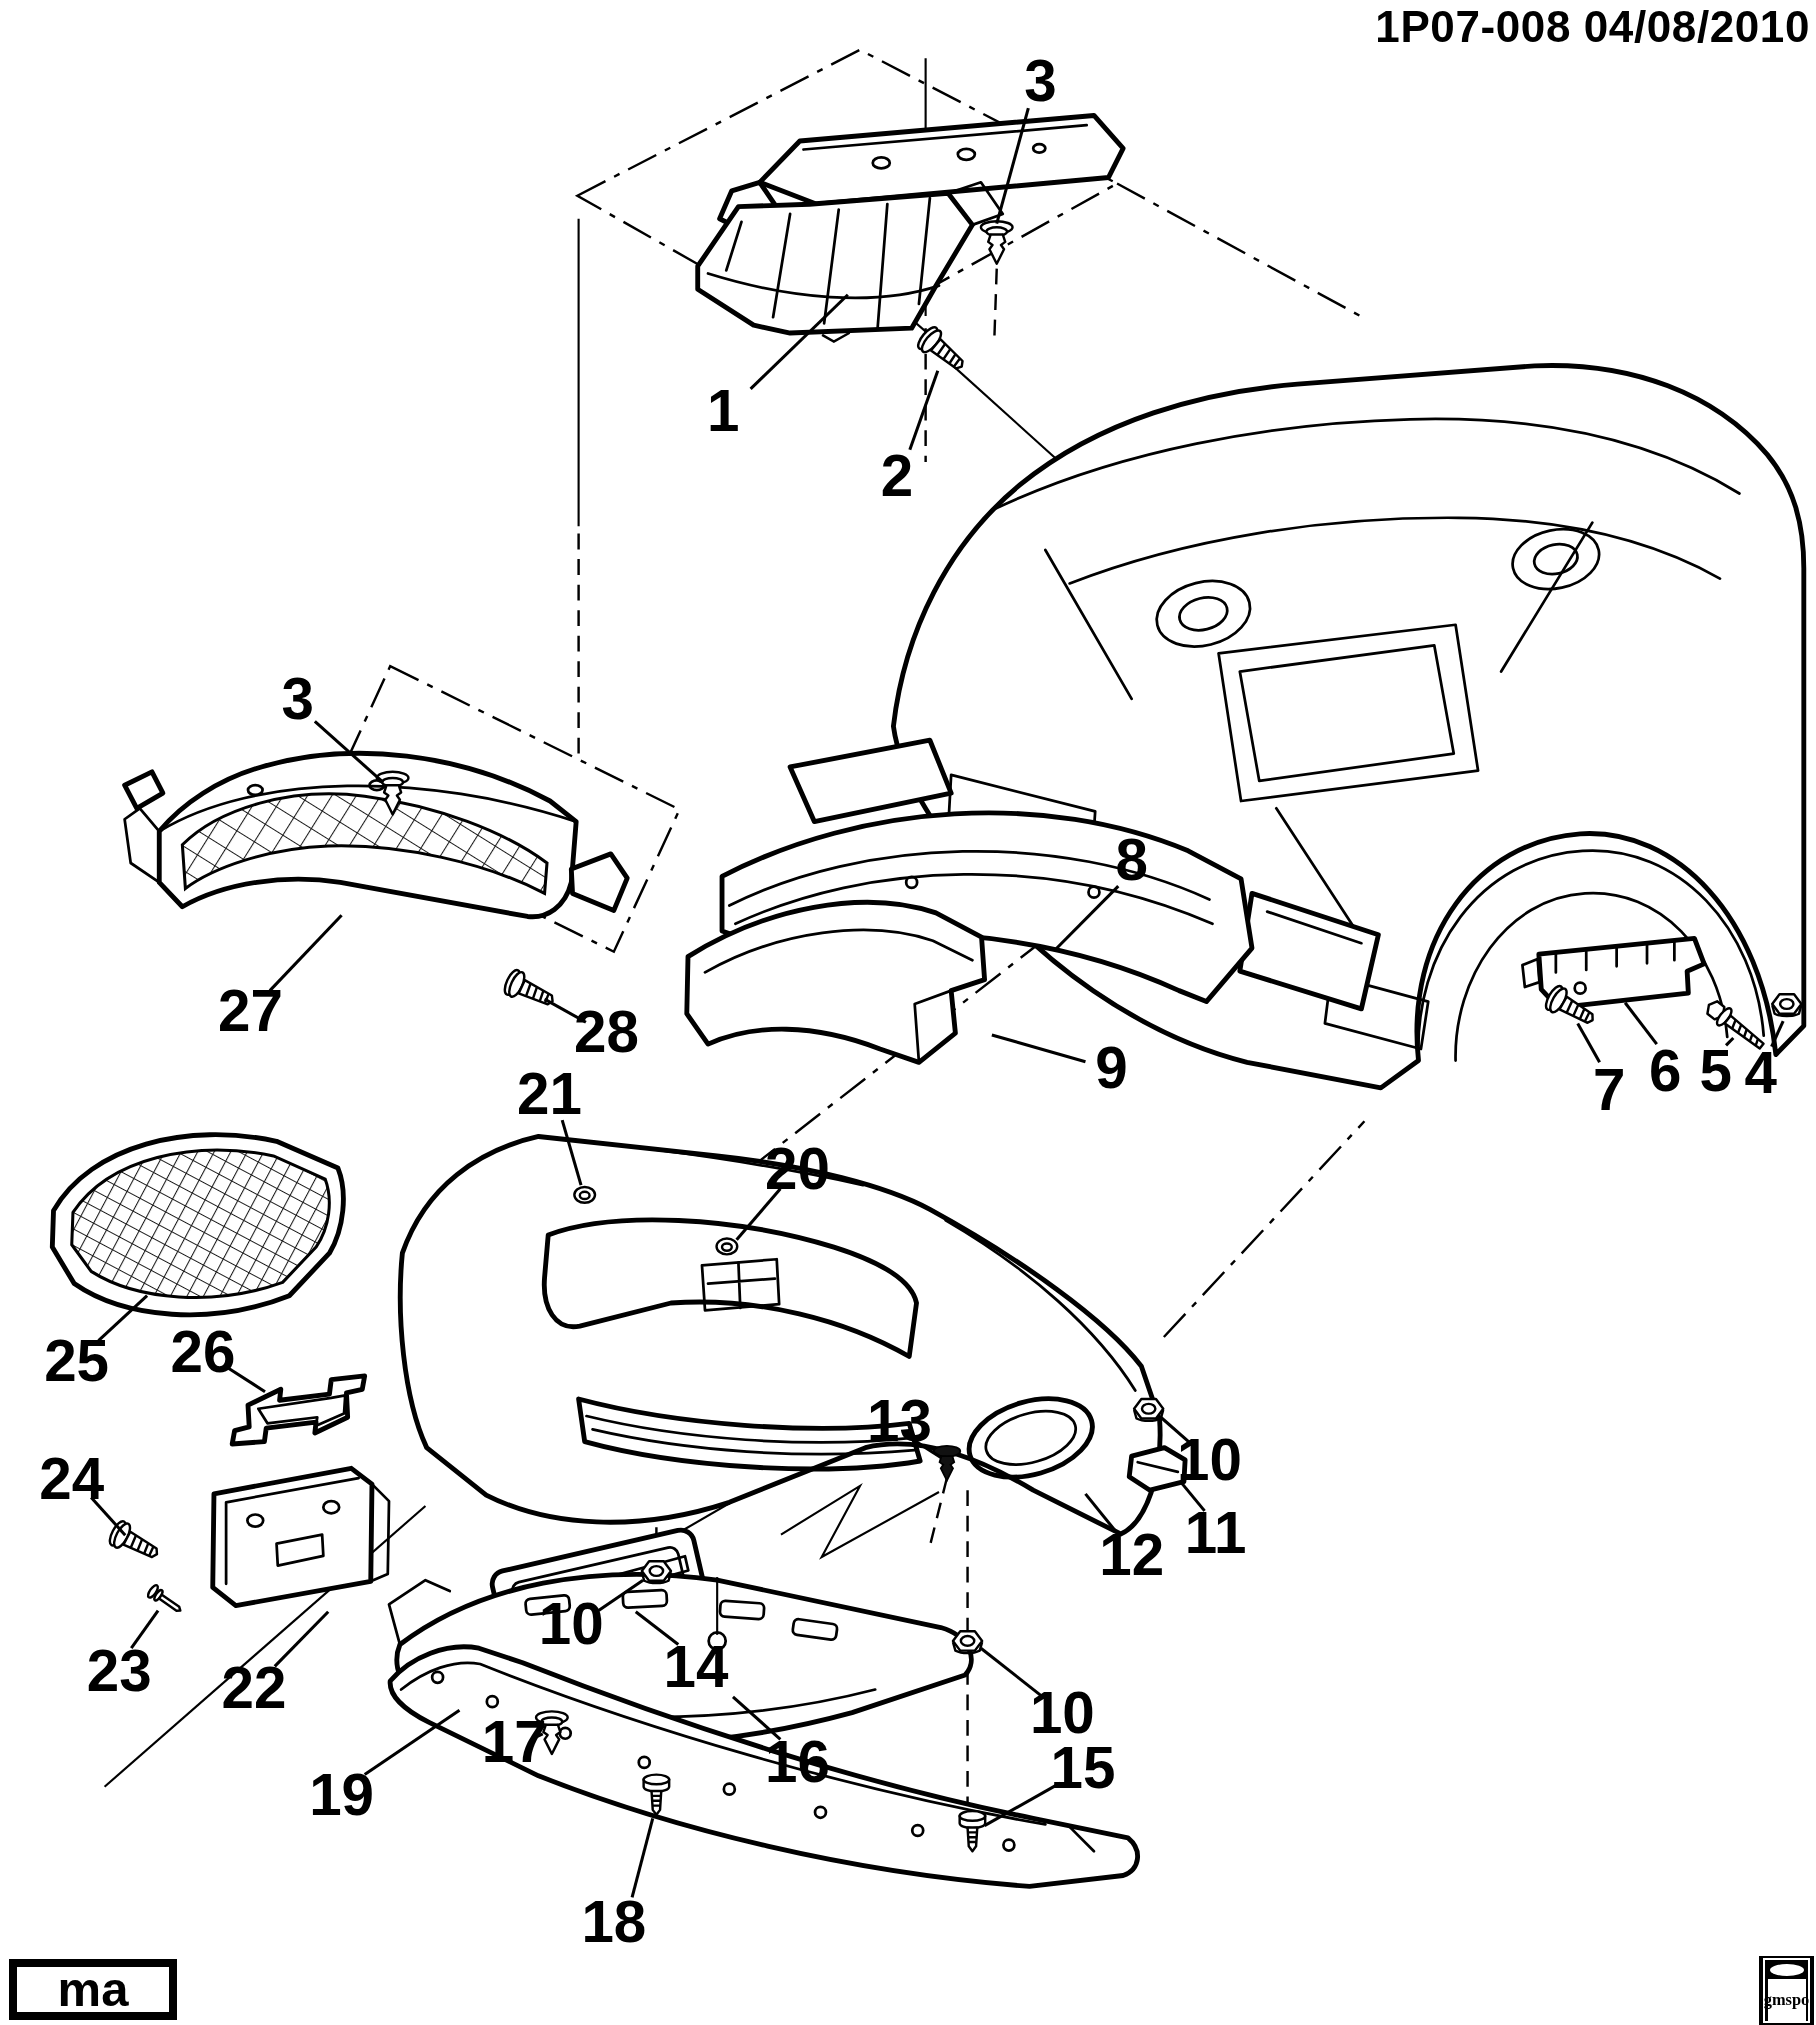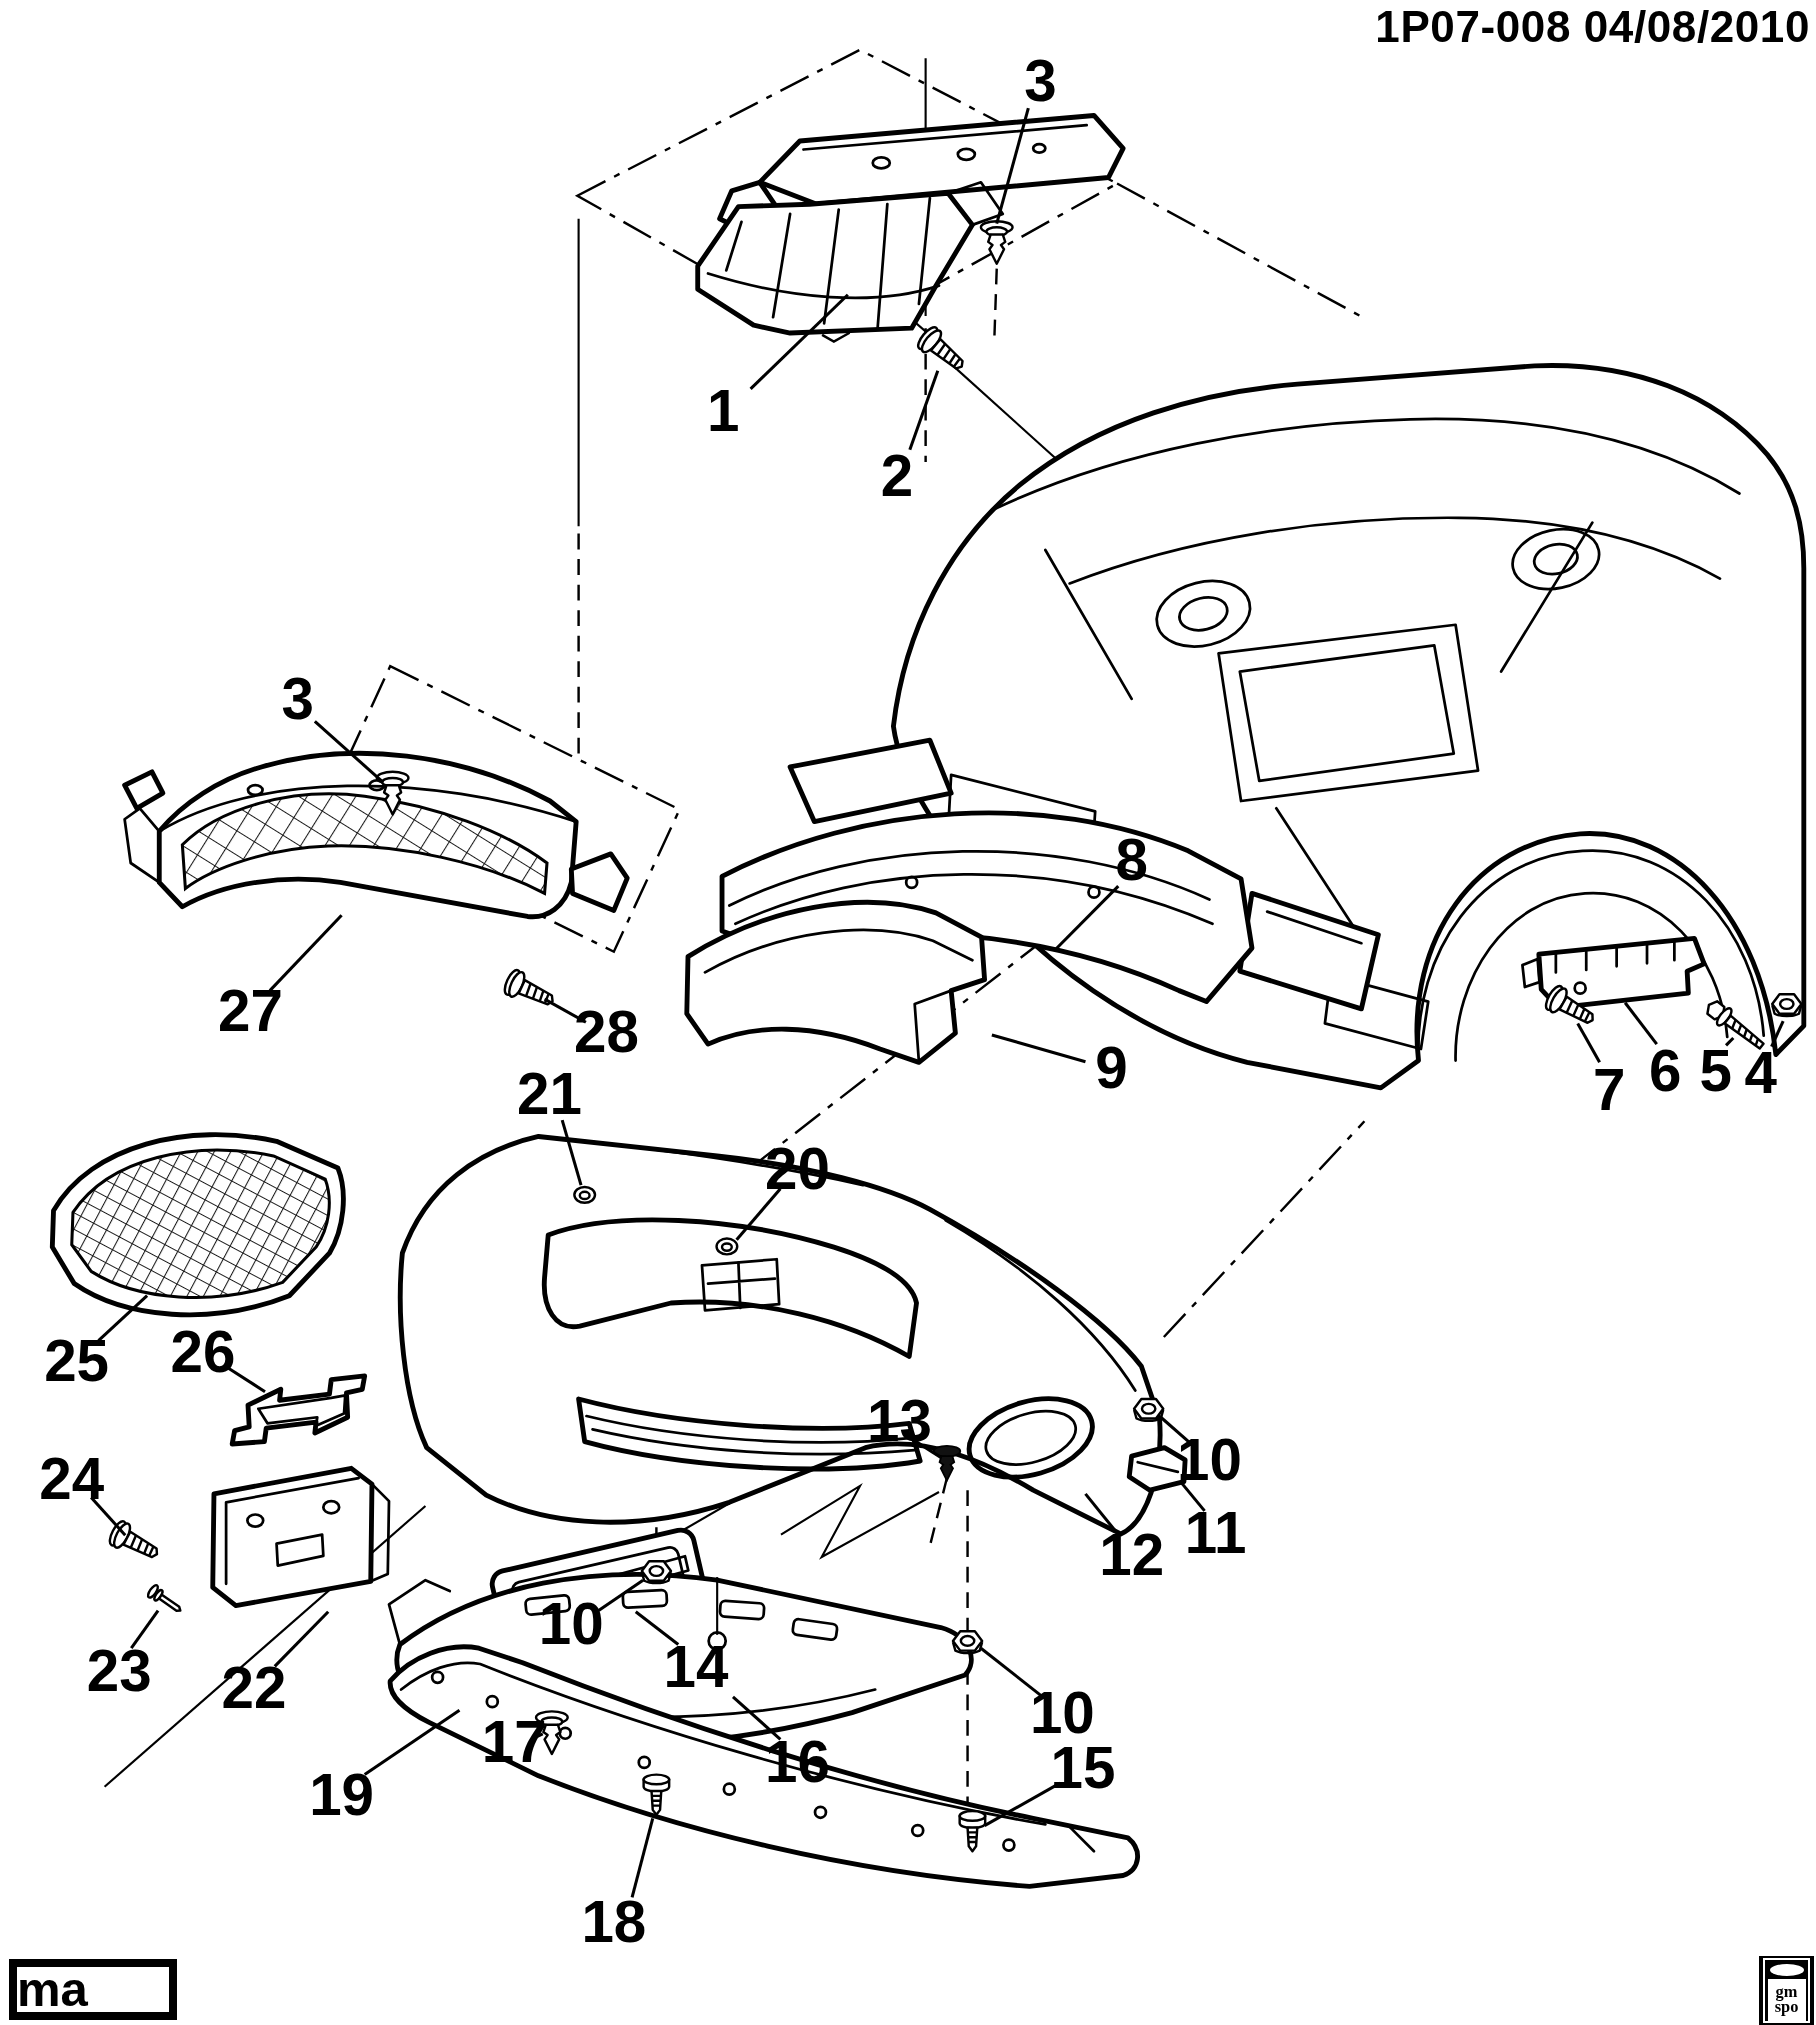--- a/index.html
+++ b/index.html
@@ -1,27 +1,27 @@
 <!DOCTYPE html>
 <html style="font-size:9.7px"><head>
 <meta charset="utf-8">
 <style>
   html,body{margin:0;padding:0;background:#fff;}
   body{width:1816px;height:2025px;position:relative;font-family:"Liberation Sans",sans-serif;color:#000;overflow:hidden;}
   #diagram{position:absolute;left:0;top:0;width:1816px;height:2025px;}
   .header-text{position:absolute;top:2.4px;right:6px;font-size:44px;font-weight:700;letter-spacing:0.6px;white-space:nowrap;}
   .ma-badge{position:absolute;left:9px;top:1959px;width:168px;height:61px;box-sizing:border-box;
-            border:8px solid #000;background:#fff;display:flex;align-items:center;
+            border:8px solid #000;background:#fff;display:flex;align-items:center;justify-content:center;
             font-size:49px;font-weight:700;line-height:1;}
   .gm-badge{position:absolute;left:1759px;top:1956px;width:55px;height:69px;background:#000;box-sizing:border-box;
             display:flex;flex-direction:column;align-items:center;}
   .gm-badge .gm-inner{margin:2.4px;border:2.4px solid #fff;flex:1;width:47px;box-sizing:border-box;
             display:flex;flex-direction:column;align-items:center;background:#000;}
   .gm-oval{width:34px;height:12px;background:#fff;border-radius:50%;margin-top:3.6px;}
-  .gm-text{margin-top:3px;background:#fff;width:38px;flex:1;display:flex;flex-direction:column;align-items:center;justify-content:center;
+  .gm-text{margin-top:3px;background:#fff;width:38px;flex:1;display:flex;flex-direction:row;align-items:center;justify-content:center;
            font-family:"Liberation Serif",serif;font-weight:700;font-size:16.4px;line-height:.88;}
   svg text.callout{font-family:"Liberation Sans",sans-serif;font-size:96px;font-weight:700;}
   svg .leader{stroke:#000;stroke-width:5;fill:none;}
   svg .outl{stroke:#000;stroke-width:8;fill:#fff;stroke-linejoin:round;}
   svg .outln{stroke:#000;stroke-width:8;fill:none;stroke-linejoin:round;stroke-linecap:round;}
   svg .det{stroke:#000;stroke-width:4.5;fill:none;stroke-linejoin:round;stroke-linecap:round;}
   svg .thin{stroke:#000;stroke-width:3.5;fill:none;}
   svg .dash{stroke:#000;stroke-width:4;fill:none;stroke-dasharray:26 16;}
   svg .pdash{stroke:#000;stroke-width:4;fill:none;stroke-dasharray:52 16 10 16;}
   svg .sym{stroke:#000;stroke-width:4;fill:#fff;stroke-linejoin:round;}

